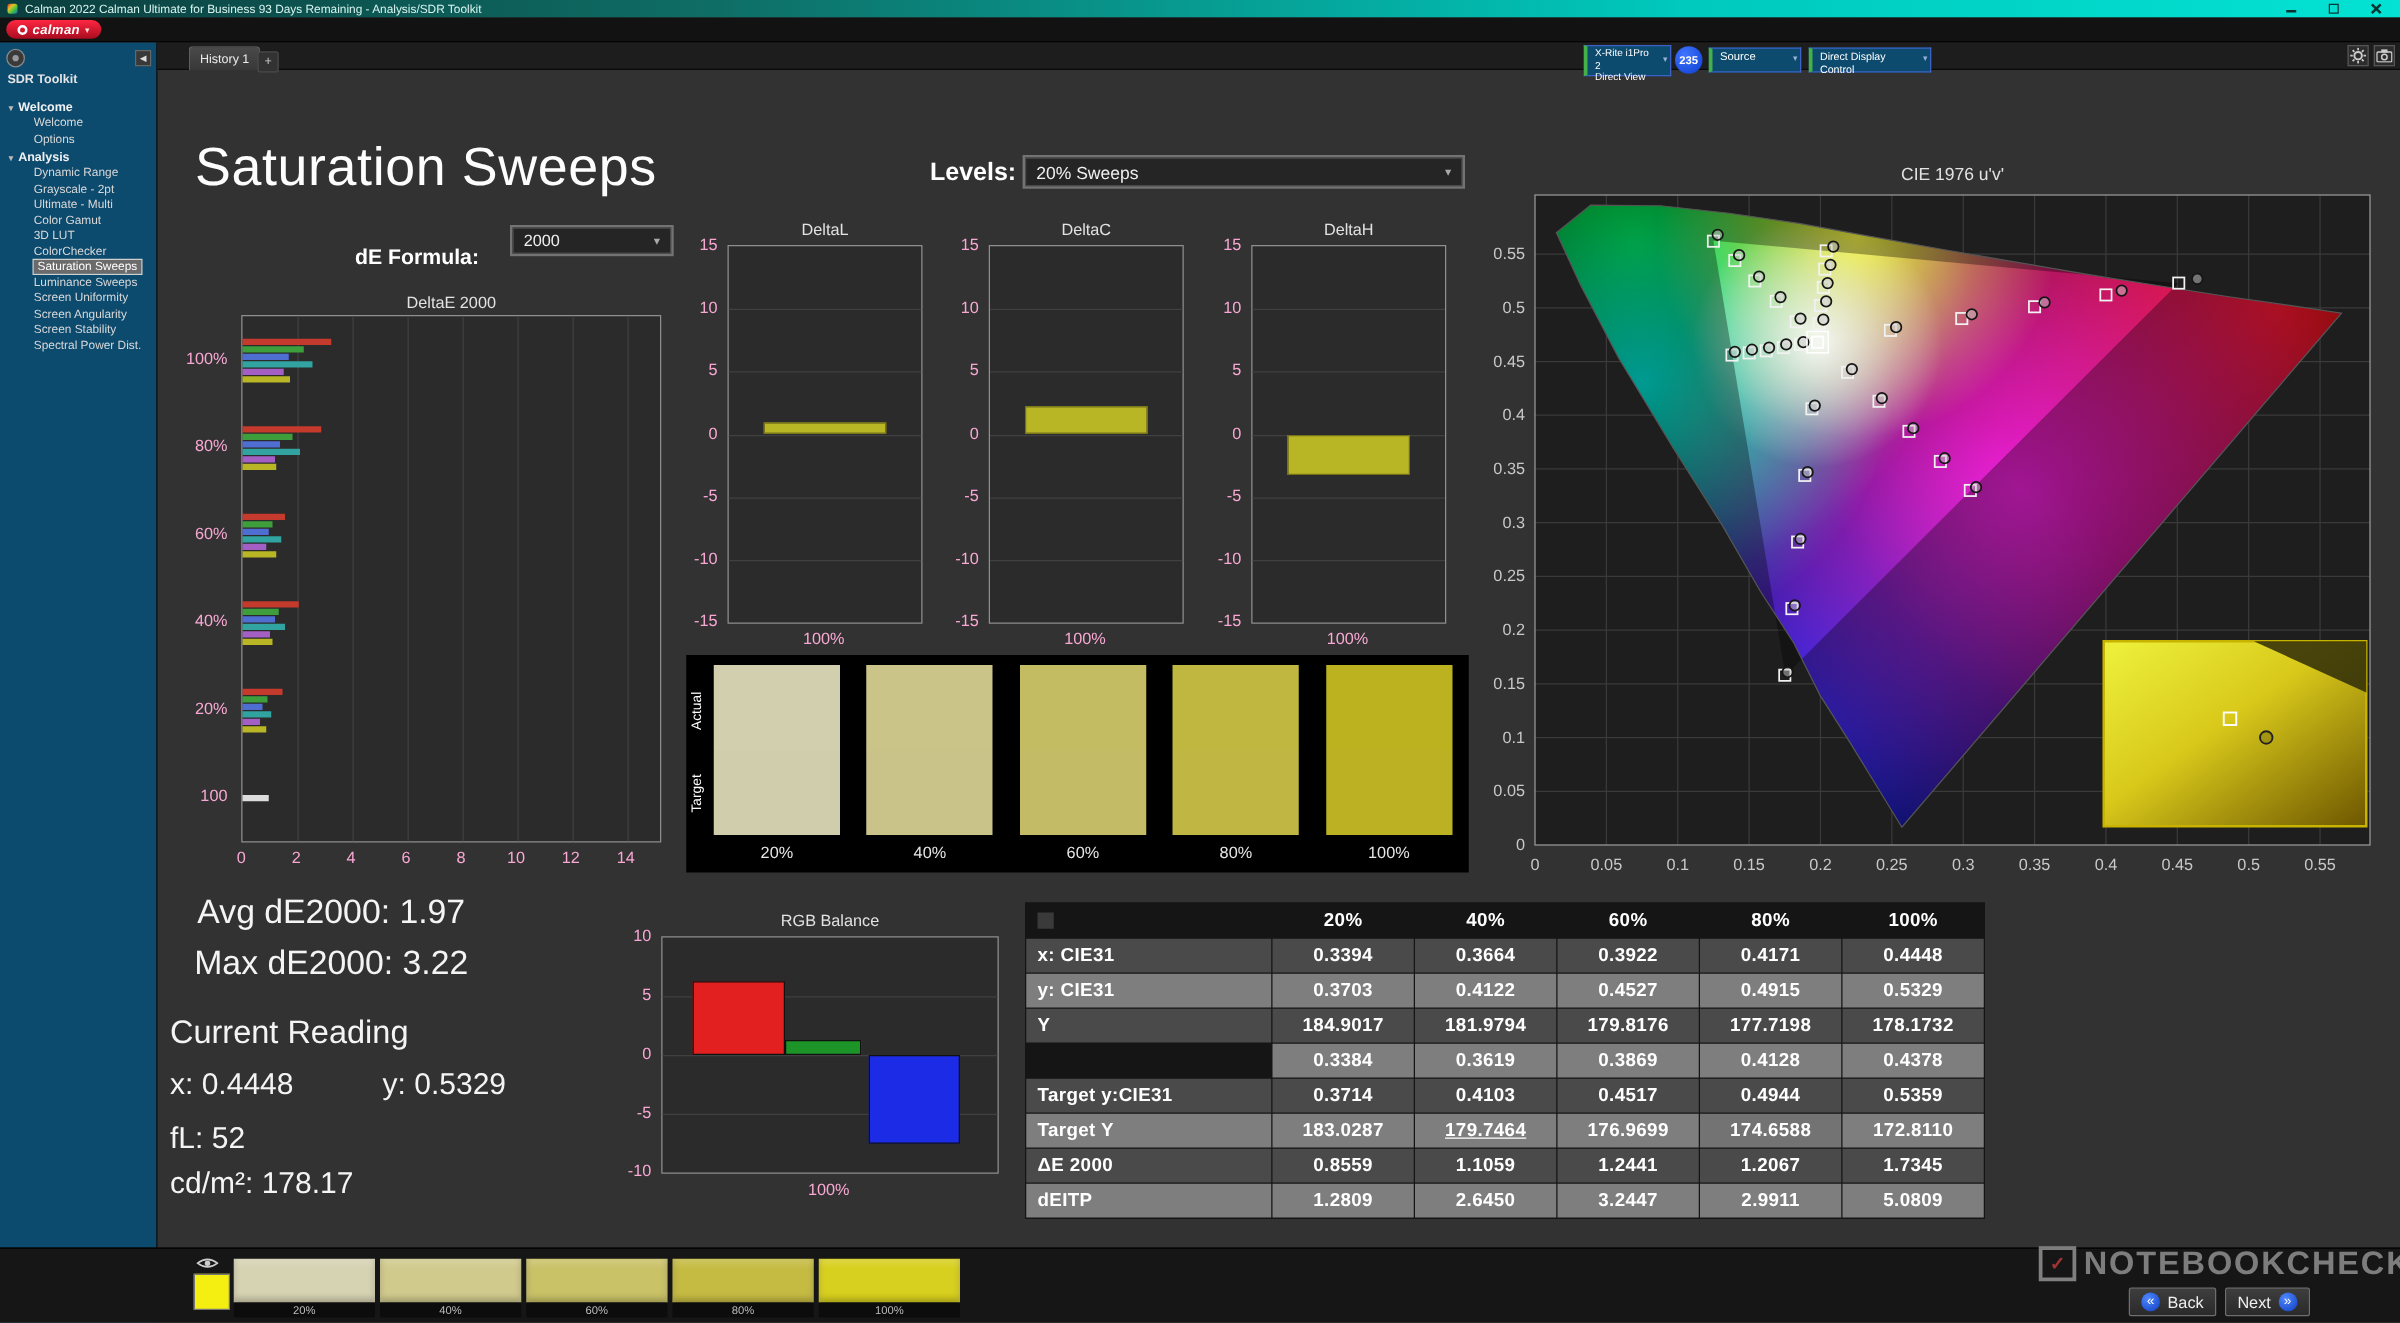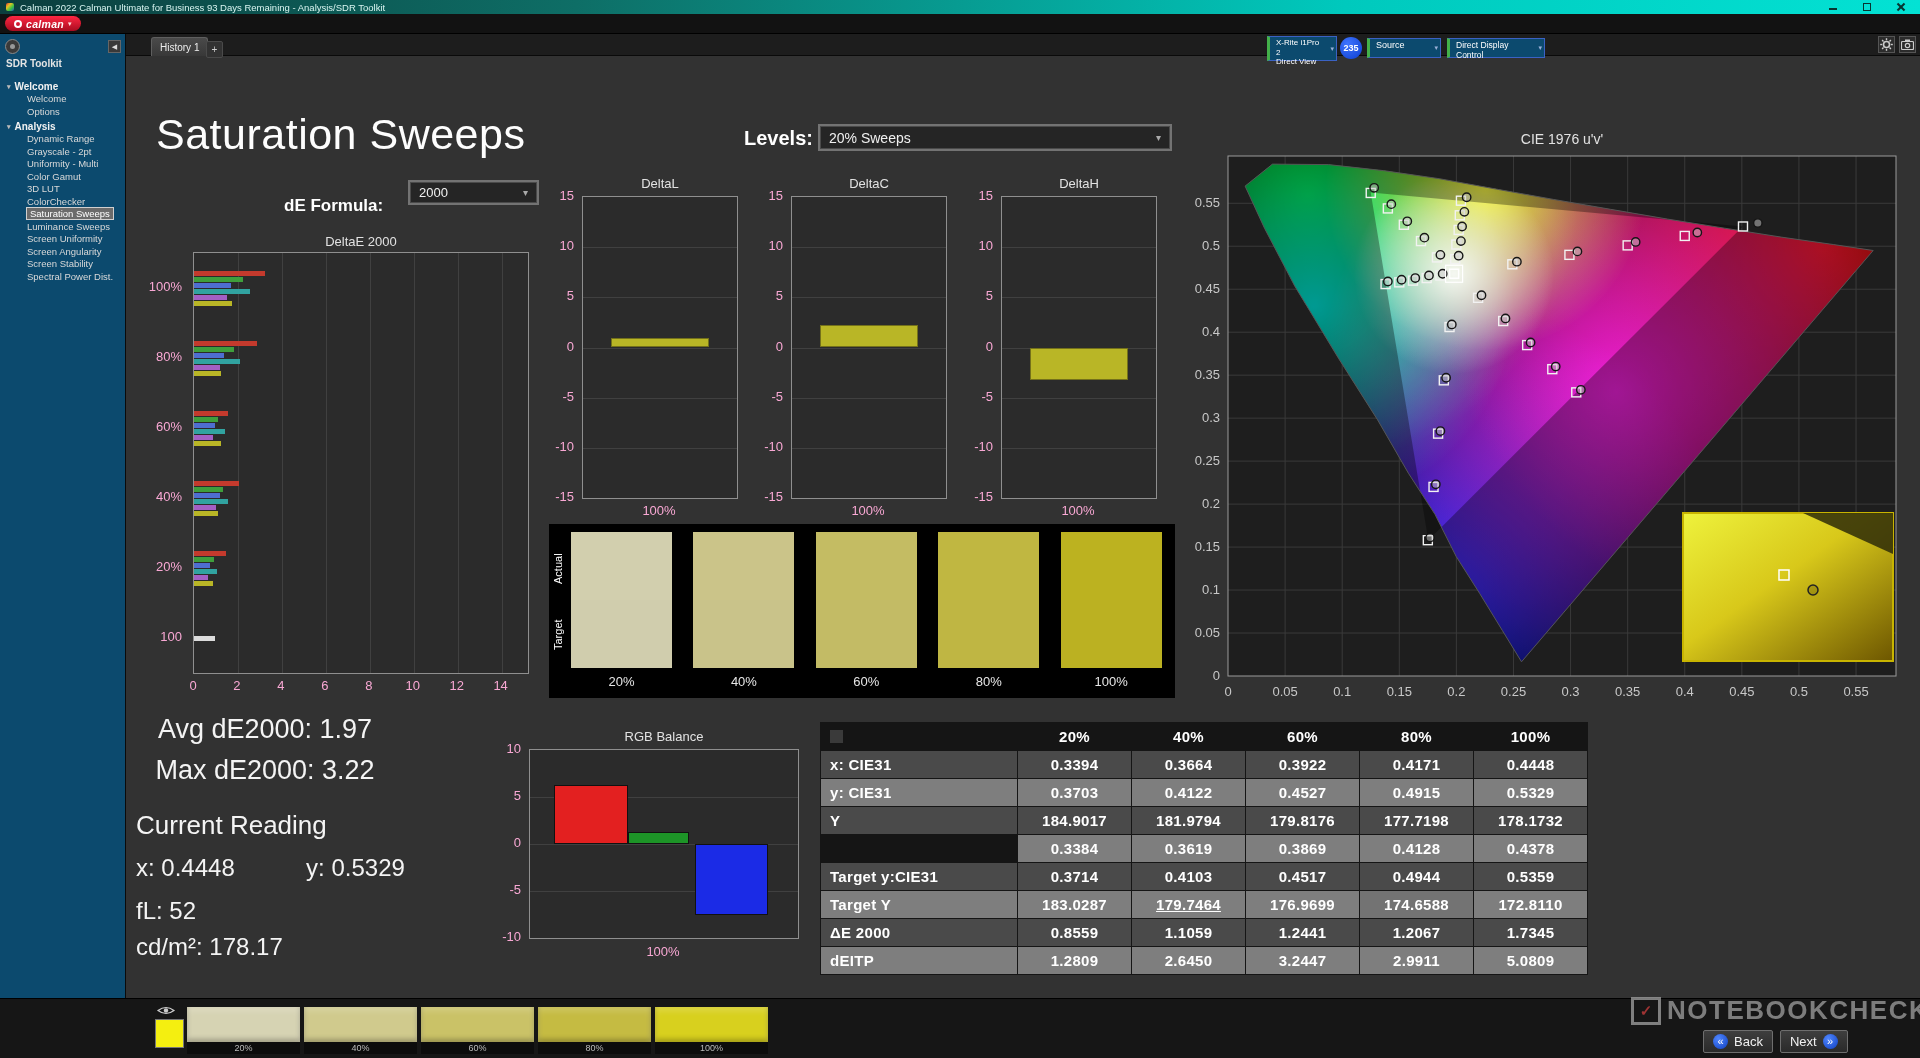--- a/index.html
+++ b/index.html
@@ -167,21 +167,21 @@
         <span>Welcome</span>
       </div>
       <div class="tree-item"><span>Welcome</span></div>
       <div class="tree-item"><span>Options</span></div>
       <div class="tree-group">
         <span class="expander">▾</span>
         <span>Analysis</span>
       </div>
       <div class="tree-item"><span>Dynamic Range</span></div>
       <div class="tree-item"><span>Grayscale - 2pt</span></div>
-      <div class="tree-item"><span>Uniformity - Multi</span></div>
+      <div class="tree-item"><span>Ultimate - Multi</span></div>
       <div class="tree-item"><span>Color Gamut</span></div>
       <div class="tree-item"><span>3D LUT</span></div>
       <div class="tree-item"><span>ColorChecker</span></div>
       <div class="tree-item"><span class="sel">Saturation Sweeps</span></div>
       <div class="tree-item"><span>Luminance Sweeps</span></div>
       <div class="tree-item"><span>Screen Uniformity</span></div>
       <div class="tree-item"><span>Screen Angularity</span></div>
       <div class="tree-item"><span>Screen Stability</span></div>
       <div class="tree-item"><span>Spectral Power Dist.</span></div>
     </div>

